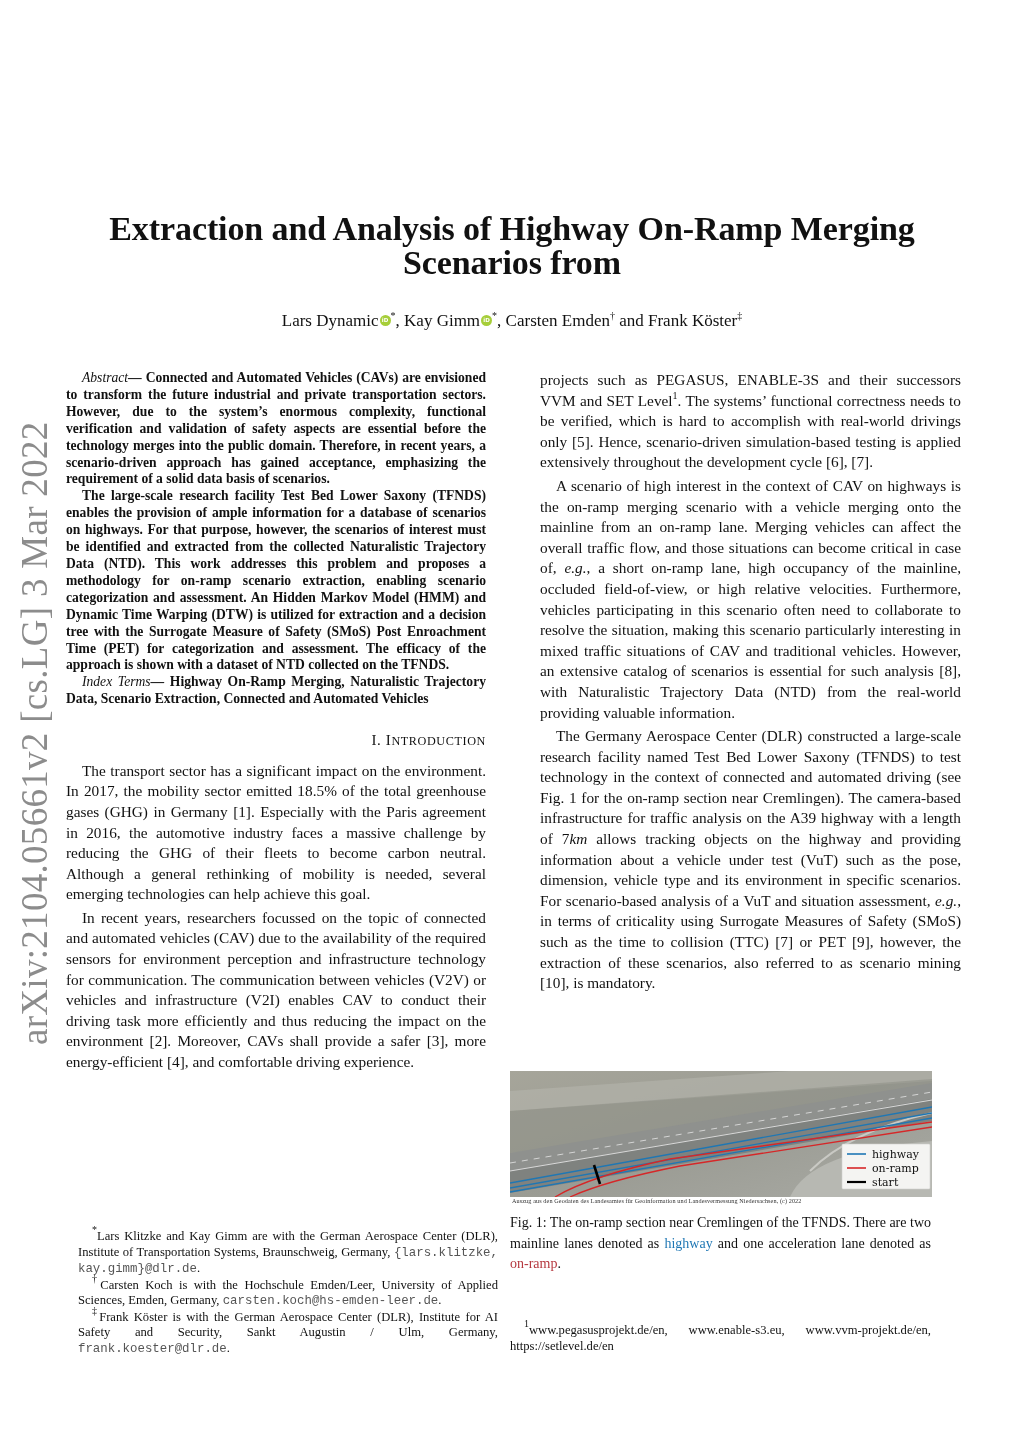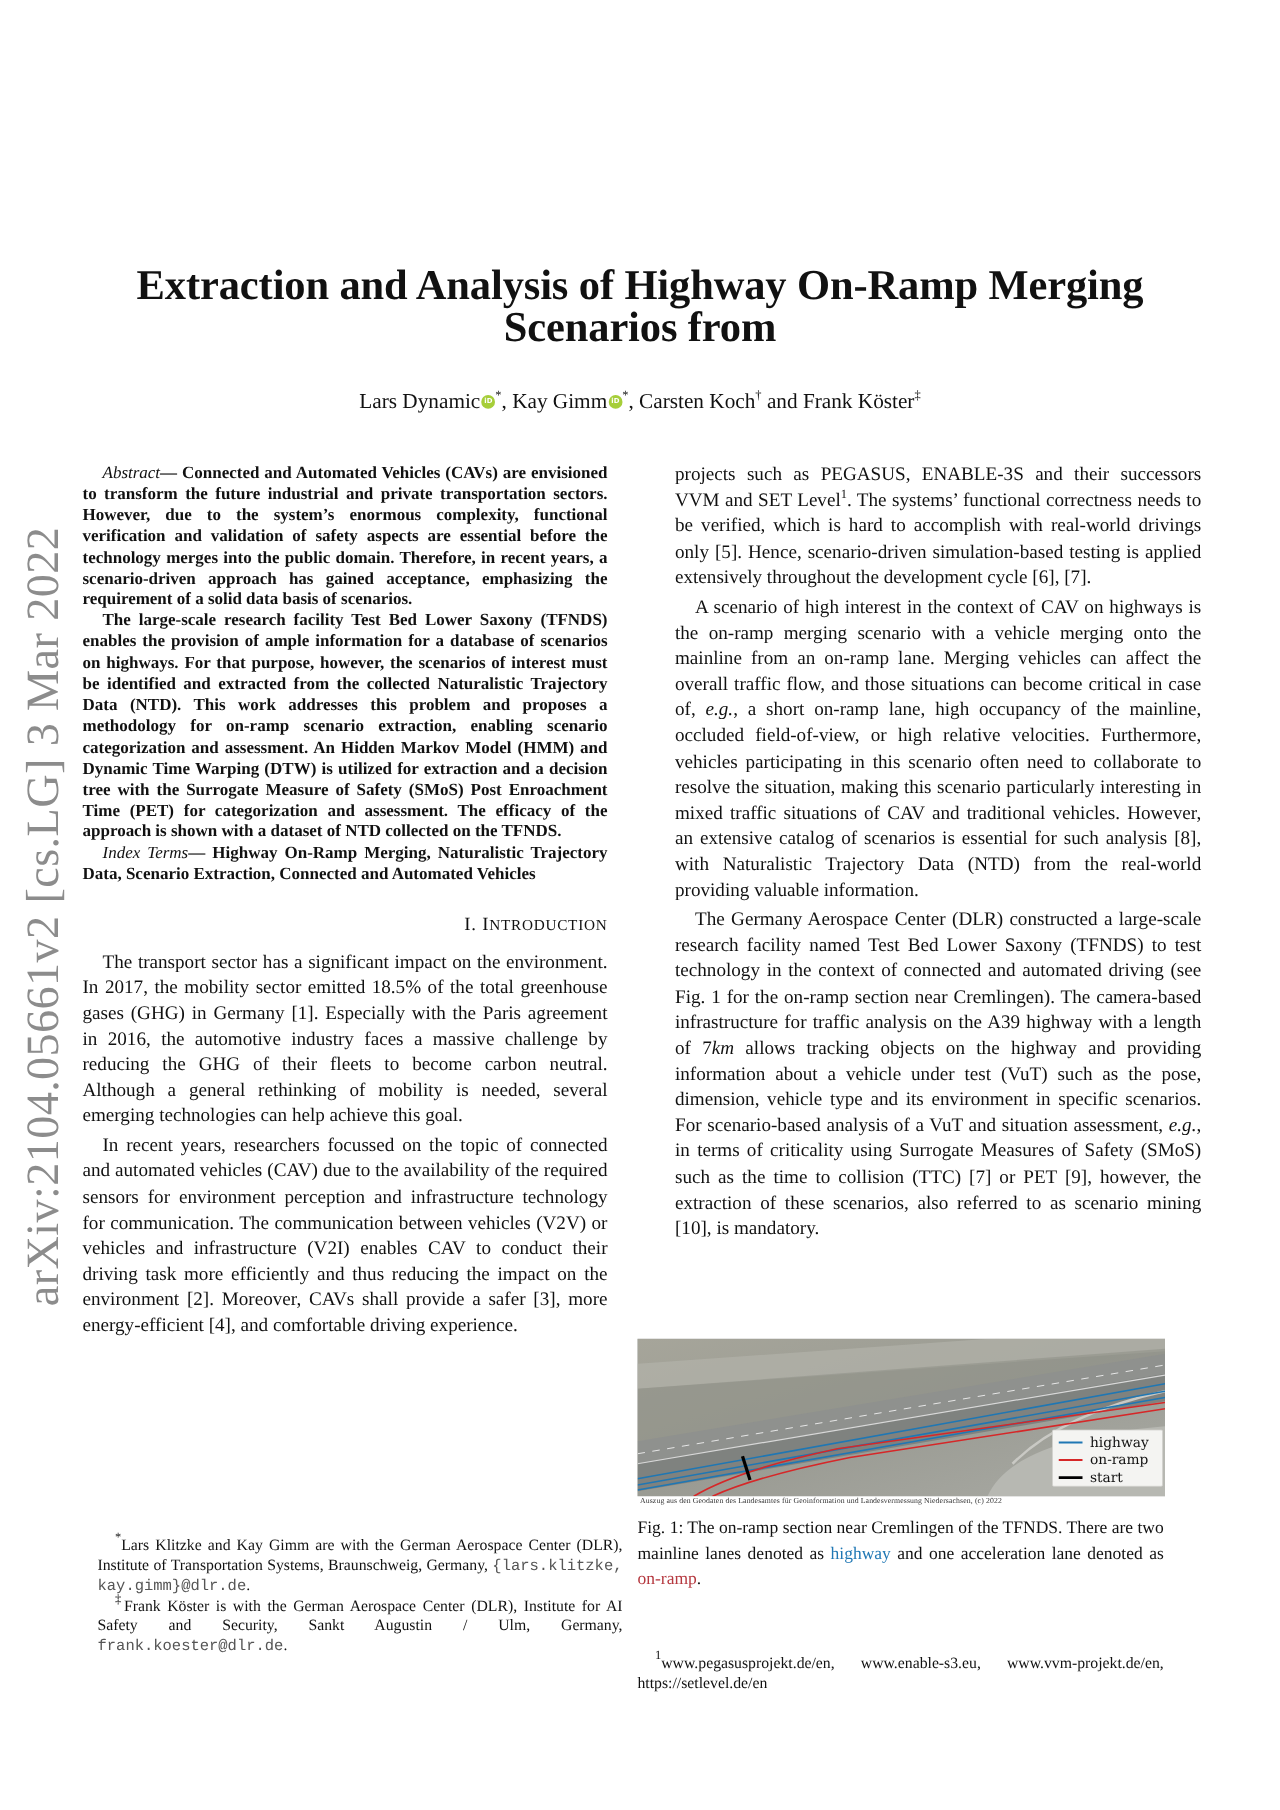--- a/index.html
+++ b/index.html
@@ -48,38 +48,39 @@
 </head>
 <body>
 
 <div class="arxiv">arXiv:2104.05661v2  [cs.LG]  3 Mar 2022</div>
 
 <div class="title">
   <div>Extraction and Analysis of Highway On-Ramp Merging Scenarios from</div>
 </div>
 
 <div class="authors">
-  <span>Lars Dynamic</span><span class="orcid">iD</span><sup>*</sup><span>, </span><span>Kay Gimm</span><span class="orcid">iD</span><sup>*</sup><span>, </span><span>Carsten Koch</span><sup>†</sup><span> and </span><span>Frank Köster</span><sup>‡</sup>
+  <span>Lars Dynamic</span><span class="orcid">iD</span><sup>*</sup><span>, </span><span>Kay Gimm</span><span class="orcid">iD</span><sup>*</sup><span>, </span><span>Carsten Emden</span><sup>†</sup><span> and </span><span>Frank Köster</span><sup>‡</sup>
 </div>
 
 <div class="col col-left">
   <div class="abstract">
     <p><span class="lead">Abstract</span><span>— </span><span>Connected and Automated Vehicles (CAVs) are envisioned to transform the future industrial and private transportation sectors. However, due to the system’s enormous complexity, functional verification and validation of safety aspects are essential before the technology merges into the public domain. Therefore, in recent years, a scenario-driven approach has gained acceptance, emphasizing the requirement of a solid data basis of scenarios.</span></p>
     <p>The large-scale research facility Test Bed Lower Saxony (TFNDS) enables the provision of ample information for a database of scenarios on highways. For that purpose, however, the scenarios of interest must be identified and extracted from the collected Naturalistic Trajectory Data (NTD). This work addresses this problem and proposes a methodology for on-ramp scenario extraction, enabling scenario categorization and assessment. An Hidden Markov Model (HMM) and Dynamic Time Warping (DTW) is utilized for extraction and a decision tree with the Surrogate Measure of Safety (SMoS) Post Enroachment Time (PET) for categorization and assessment. The efficacy of the approach is shown with a dataset of NTD collected on the TFNDS.</p>
     <p><span class="lead">Index Terms</span><span>— </span><span>Highway On-Ramp Merging, Naturalistic Trajectory Data, Scenario Extraction, Connected and Automated Vehicles</span></p>
   </div>
 
   <div class="section-head"><span>I. </span><span>I</span><span class="sc">NTRODUCTION</span></div>
 
   <p>The transport sector has a significant impact on the environment. In 2017, the mobility sector emitted 18.5% of the total greenhouse gases (GHG) in Germany [1]. Especially with the Paris agreement in 2016, the automotive industry faces a massive challenge by reducing the GHG of their fleets to become carbon neutral. Although a general rethinking of mobility is needed, several emerging technologies can help achieve this goal.</p>
   <p class="para-gap">In recent years, researchers focussed on the topic of connected and automated vehicles (CAV) due to the availability of the required sensors for environment perception and infrastructure technology for communication. The communication between vehicles (V2V) or vehicles and infrastructure (V2I) enables CAV to conduct their driving task more efficiently and thus reducing the impact on the environment [2]. Moreover, CAVs shall provide a safer [3], more energy-efficient [4], and comfortable driving experience.</p>
 </div>
 
 <div class="footnotes">
   <p><sup>*</sup><span>Lars Klitzke and Kay Gimm are with the German Aerospace Center (DLR), Institute of Transportation Systems, Braunschweig, Germany, </span><span class="mono">{lars.klitzke, kay.gimm}@dlr.de</span><span>.</span></p>
+  <p><sup>†</sup><span>Carsten Koch is with the Hochschule Emden/Leer, University of Applied Sciences, Emden, Germany, </span><span class="mono">carsten.koch@hs-emden-leer.de</span><span>.</span></p>
   <p><sup>‡</sup><span>Frank Köster is with the German Aerospace Center (DLR), Institute for AI Safety and Security, Sankt Augustin / Ulm, Germany, </span><span class="mono">frank.koester@dlr.de</span><span>.</span></p>
 </div>
 
 <div class="col col-right">
   <p style="text-indent:0"><span>projects such as PEGASUS, ENABLE-3S and their successors VVM and SET Level</span><sup>1</sup><span>. The systems’ functional correctness needs to be verified, which is hard to accomplish with real-world drivings only [5]. Hence, scenario-driven simulation-based testing is applied extensively throughout the development cycle [6], [7].</span></p>
   <p class="para-gap"><span>A scenario of high interest in the context of CAV on highways is the on-ramp merging scenario with a vehicle merging onto the mainline from an on-ramp lane. Merging vehicles can affect the overall traffic flow, and those situations can become critical in case of, </span><i>e.g.</i><span>, a short on-ramp lane, high occupancy of the mainline, occluded field-of-view, or high relative velocities. Furthermore, vehicles participating in this scenario often need to collaborate to resolve the situation, making this scenario particularly interesting in mixed traffic situations of CAV and traditional vehicles. However, an extensive catalog of scenarios is essential for such analysis [8], with Naturalistic Trajectory Data (NTD) from the real-world providing valuable information.</span></p>
   <p class="para-gap"><span>The Germany Aerospace Center (DLR) constructed a large-scale research facility named Test Bed Lower Saxony (TFNDS) to test technology in the context of connected and automated driving (see Fig. 1 for the on-ramp section near Cremlingen). The camera-based infrastructure for traffic analysis on the A39 highway with a length of 7</span><i>km</i><span> allows tracking objects on the highway and providing information about a vehicle under test (VuT) such as the pose, dimension, vehicle type and its environment in specific scenarios. For scenario-based analysis of a VuT and situation assessment, </span><i>e.g.</i><span>, in terms of criticality using Surrogate Measures of Safety (SMoS) such as the time to collision (TTC) [7] or PET [9], however, the extraction of these scenarios, also referred to as scenario mining [10], is mandatory.</span></p>
 </div>
 
 <div class="figure">

